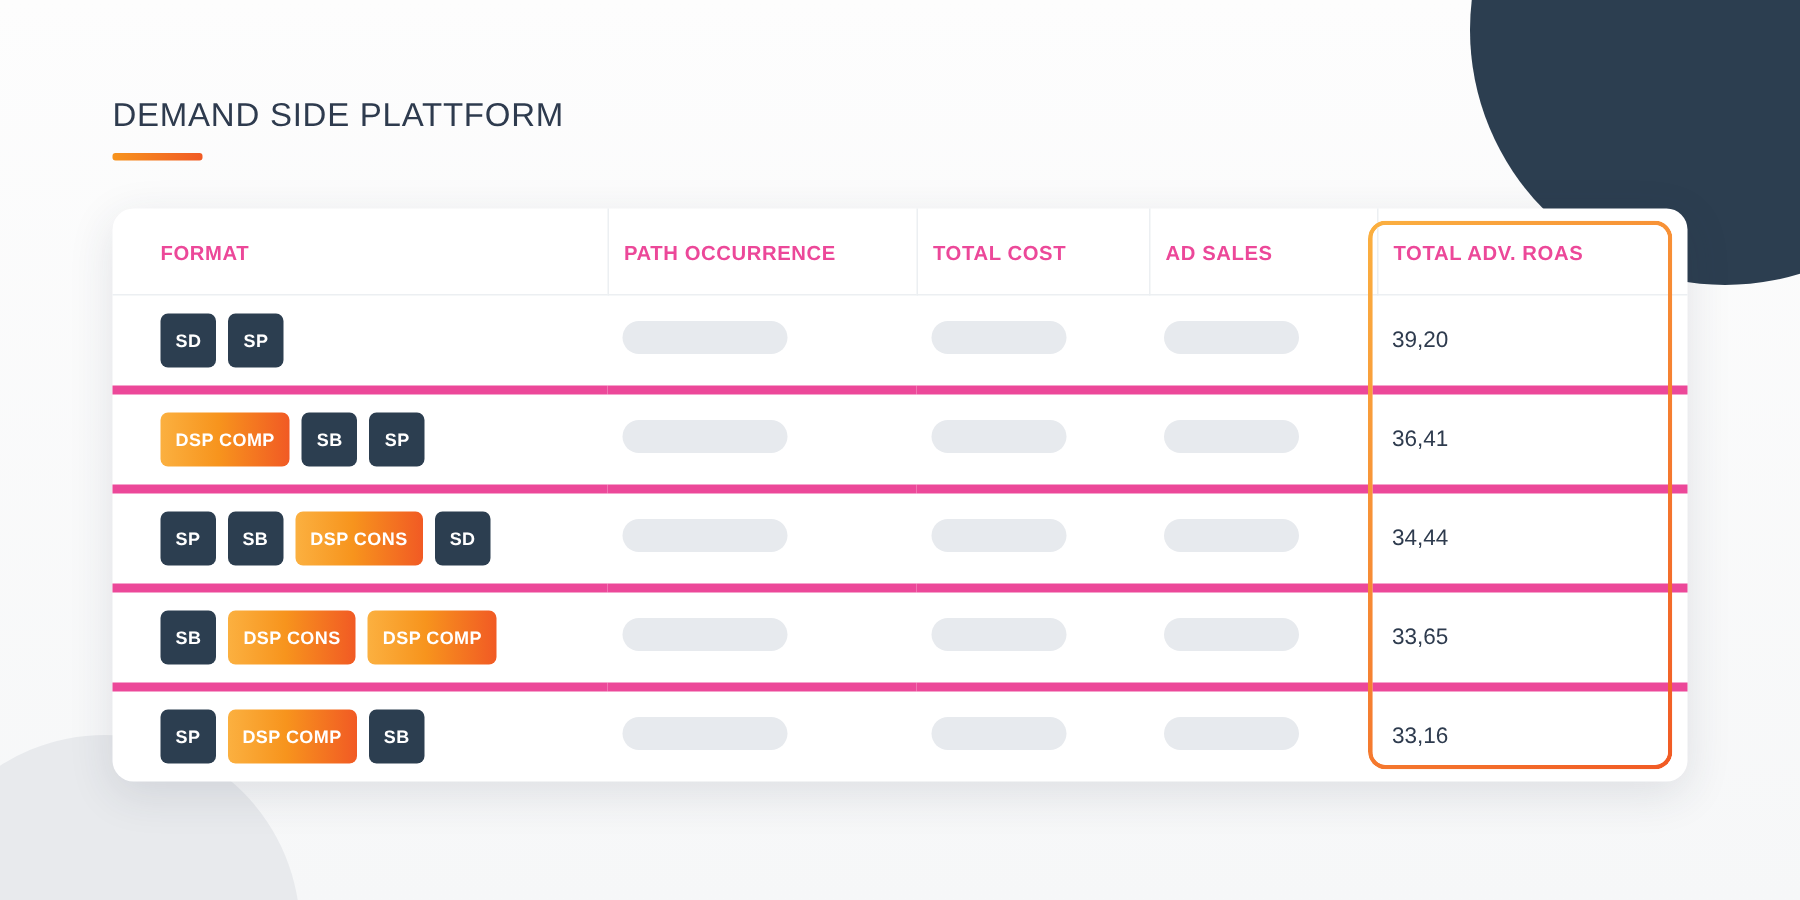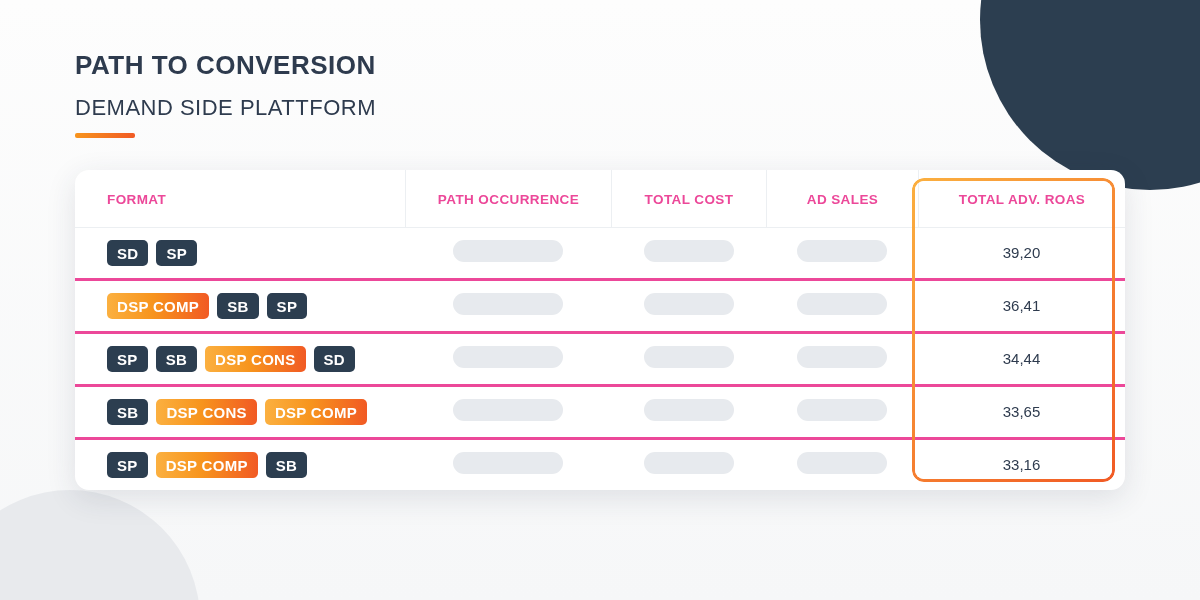--- a/index.html
+++ b/index.html
@@ -18,34 +18,34 @@
   .card {
     margin-top: 32px;
     background: #fff;
     border-radius: 14px;
     box-shadow: 0 8px 30px rgba(40,50,70,0.12);
     position: relative;
     padding: 0;
   }
 
   table { width: 100%; border-collapse: separate; border-spacing: 0; table-layout: fixed; }
-  th, td { text-align: center; vertical-align: middle; }
+  th, td { text-align: left; vertical-align: middle; }
   th { font-size: 13.5px; font-weight: 800; color: #ec4899; letter-spacing: 0.4px; padding: 22px 10px 20px 10px; text-transform: uppercase; border-bottom: 1px solid #ECEFF2; }
   th.left, td.left { text-align: left; padding-left: 32px; }
   col.format { width: 330px; }
   col.occ    { width: 206px; }
   col.cost   { width: 155px; }
   col.sales  { width: 152px; }
   col.roas   { width: 207px; }
 
-  tbody td { padding: 12px 10px; border-top: 3px solid #ec4899; }
+  tbody td { padding: 12px 10px; border-top: 6px solid #ec4899; }
   tbody tr:first-child td { border-top: none; }
 
   .tags { display: flex; gap: 8px; flex-wrap: wrap; }
-  .tag { display: inline-flex; align-items: center; justify-content: center; height: 26px; padding: 0 10px; border-radius: 5px; font-size: 15px; font-weight: 800; color: #fff; letter-spacing: 0.3px; }
+  .tag { display: inline-flex; align-items: center; justify-content: center; height: 36px; padding: 0 10px; border-radius: 5px; font-size: 12px; font-weight: 800; color: #fff; letter-spacing: 0.3px; }
   .tag.dark { background: #2C3E50; }
   .tag.orange { background: linear-gradient(90deg, #FBB040 0%, #F7941D 45%, #F15A24 100%); }
 
   .skeleton { display: inline-block; width: 110px; height: 22px; background: #E7EAEE; border-radius: 12px; }
   .skeleton.sm { width: 90px; }
 
   .roas-val { font-size: 15px; font-weight: 500; color: #2E3B4E; }
 
   
   .highlight {
@@ -71,21 +71,20 @@
   th + th { border-left: 1px solid #ECEFF2; }
 </style>
 </head>
 <body>
 
 <div class="stage">
   <div class="circle-tr"></div>
   <div class="circle-bl"></div>
 
   <div class="content">
-    <div class="title">PATH TO CONVERSION</div>
     <div class="subtitle">DEMAND SIDE PLATTFORM</div>
     <div class="accent"></div>
 
     <div class="card">
       <div class="highlight"></div>
       <table>
         <colgroup>
           <col class="format">
             <col class="occ">
             <col class="cost">

